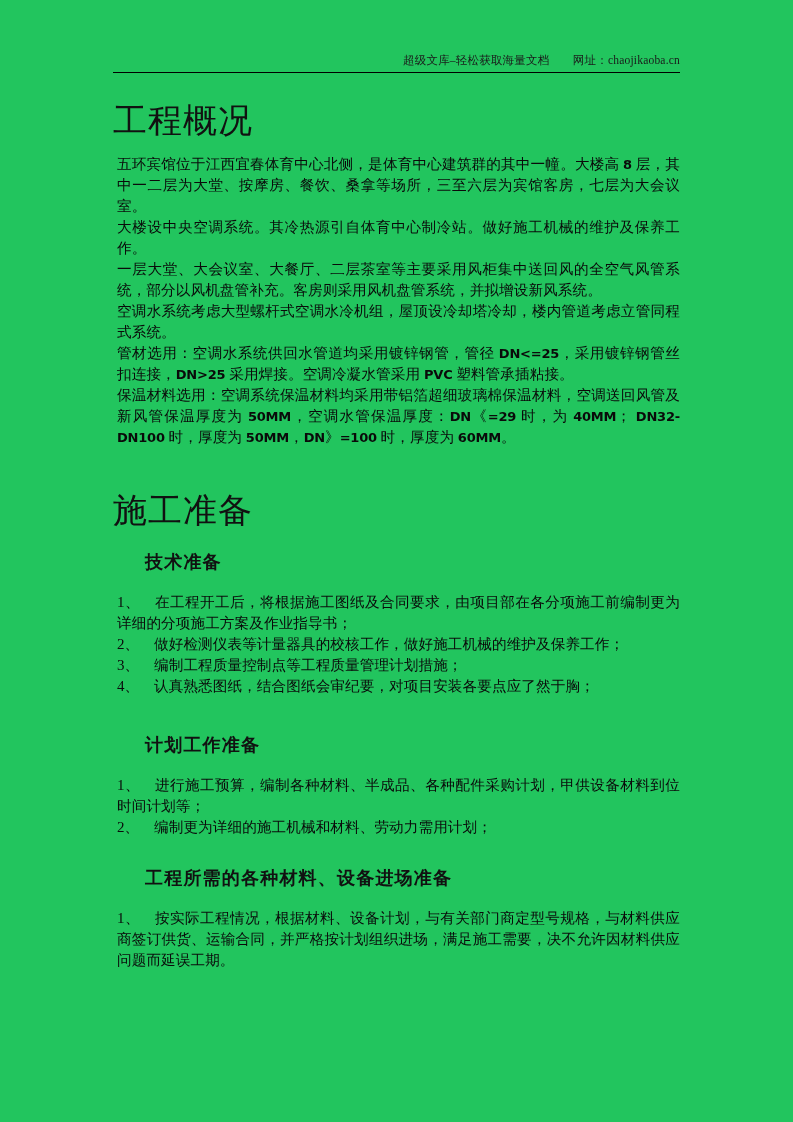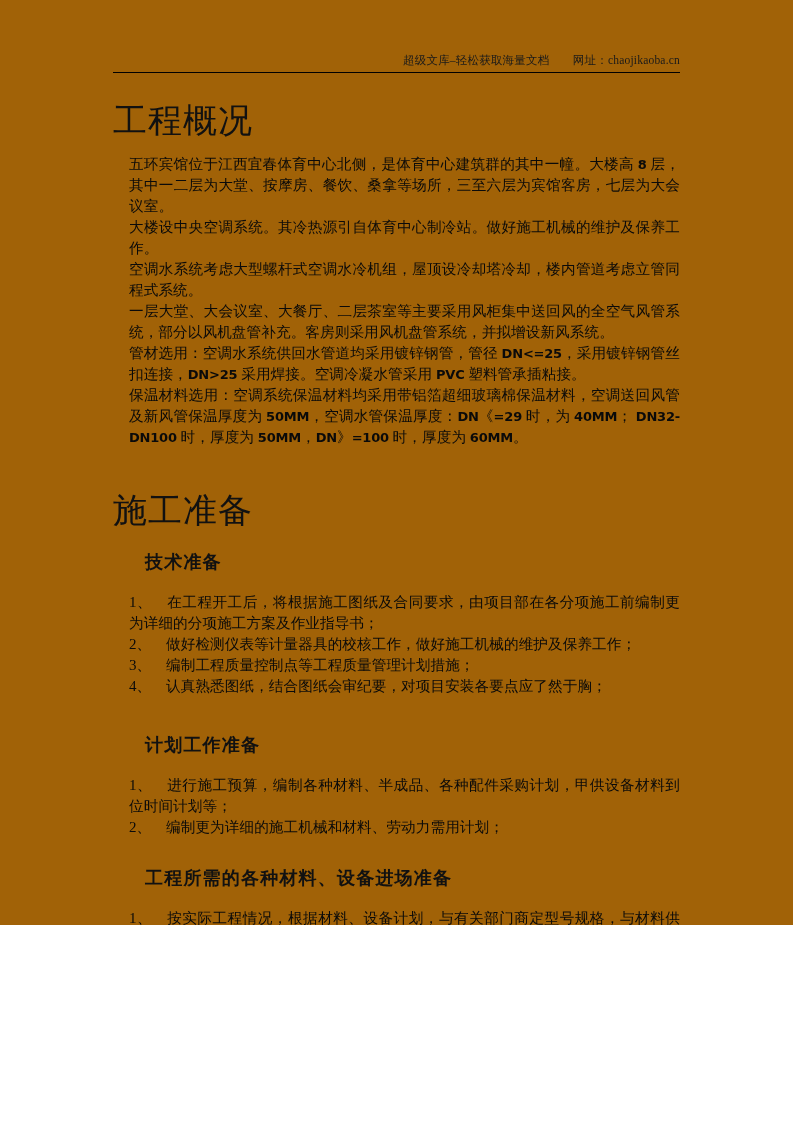--- a/index.html
+++ b/index.html
@@ -11,24 +11,24 @@
     width: 793px;
     height: 1122px;
     font-family: "Liberation Serif", "DejaVu Serif", serif;
     color: #000000;
     -webkit-font-smoothing: antialiased;
   }
 
   .page {
     position: relative;
     width: 793px;
-    height: 925px;
+    height: 1122px;
     box-sizing: border-box;
     overflow: hidden;
-    background: #a16207;
+    background: #22c55e;
   }
 
   
   .header {
     position: absolute;
     left: 113px;
     top: 52px;
     width: 567px;
     box-sizing: border-box;
   }
@@ -88,21 +88,21 @@
     font-family: "Liberation Serif", "DejaVu Serif", serif;
     font-size: 14.6px;
     line-height: 21px;
     margin: 0;
     text-align: justify;
     text-justify: inter-ideograph;
     letter-spacing: 0.1px;
     color: #0a0a0a;
   }
 
-  .para-block { margin: 0 0 0 16px; }
+  .para-block { margin: 0 0 0 4px; }
   .spacer-sm { height: 14px; }
   .spacer-md { height: 22px; }
 
   
   .ascii {
     font-family: "DejaVu Sans", "Liberation Sans", sans-serif;
     font-size: 13px;
     font-weight: 700;
     letter-spacing: -0.2px;
   }
@@ -121,22 +121,22 @@
     <div class="header-rule"></div>
   </div>
 
   <div class="content">
 
     <h1 class="doc-h1">工程概况</h1>
 
     <div class="para-block">
       <p class="body-line">五环宾馆位于江西宜春体育中心北侧，是体育中心建筑群的其中一幢。大楼高 <span class="ascii">8</span> 层，其中一二层为大堂、按摩房、餐饮、桑拿等场所，三至六层为宾馆客房，七层为大会议室。</p>
       <p class="body-line">大楼设中央空调系统。其冷热源引自体育中心制冷站。做好施工机械的维护及保养工作。</p>
+      <p class="body-line">一层大堂、大会议室、大餐厅、二层茶室等主要采用风柜集中送回风的全空气风管系统，部分以风机盘管补充。客房则采用风机盘管系统，并拟增设新风系统。</p>
       <p class="body-line">空调水系统考虑大型螺杆式空调水冷机组，屋顶设冷却塔冷却，楼内管道考虑立管同程式系统。</p>
-      <p class="body-line">一层大堂、大会议室、大餐厅、二层茶室等主要采用风柜集中送回风的全空气风管系统，部分以风机盘管补充。客房则采用风机盘管系统，并拟增设新风系统。</p>
       <p class="body-line">管材选用：空调水系统供回水管道均采用镀锌钢管，管径 <span class="ascii">DN&lt;=25</span>，采用镀锌钢管丝扣连接，<span class="ascii">DN&gt;25</span> 采用焊接。空调冷凝水管采用 <span class="ascii">PVC</span> 塑料管承插粘接。</p>
       <p class="body-line">保温材料选用：空调系统保温材料均采用带铝箔超细玻璃棉保温材料，空调送回风管及新风管保温厚度为 <span class="ascii">50MM</span>，空调水管保温厚度：<span class="ascii">DN</span>《<span class="ascii">=29</span> 时，为 <span class="ascii">40MM</span>； <span class="ascii">DN32-DN100</span> 时，厚度为 <span class="ascii">50MM</span>，<span class="ascii">DN</span>》<span class="ascii">=100</span> 时，厚度为 <span class="ascii">60MM</span>。</p>
     </div>
 
     <h1 class="doc-h1 second">施工准备</h1>
 
     <h2 class="doc-h2">技术准备</h2>
     <div class="para-block">
       <p class="body-line"><span class="listnum">1</span>、　在工程开工后，将根据施工图纸及合同要求，由项目部在各分项施工前编制更为详细的分项施工方案及作业指导书；</p>
       <p class="body-line"><span class="listnum">2</span>、　做好检测仪表等计量器具的校核工作，做好施工机械的维护及保养工作；</p>

